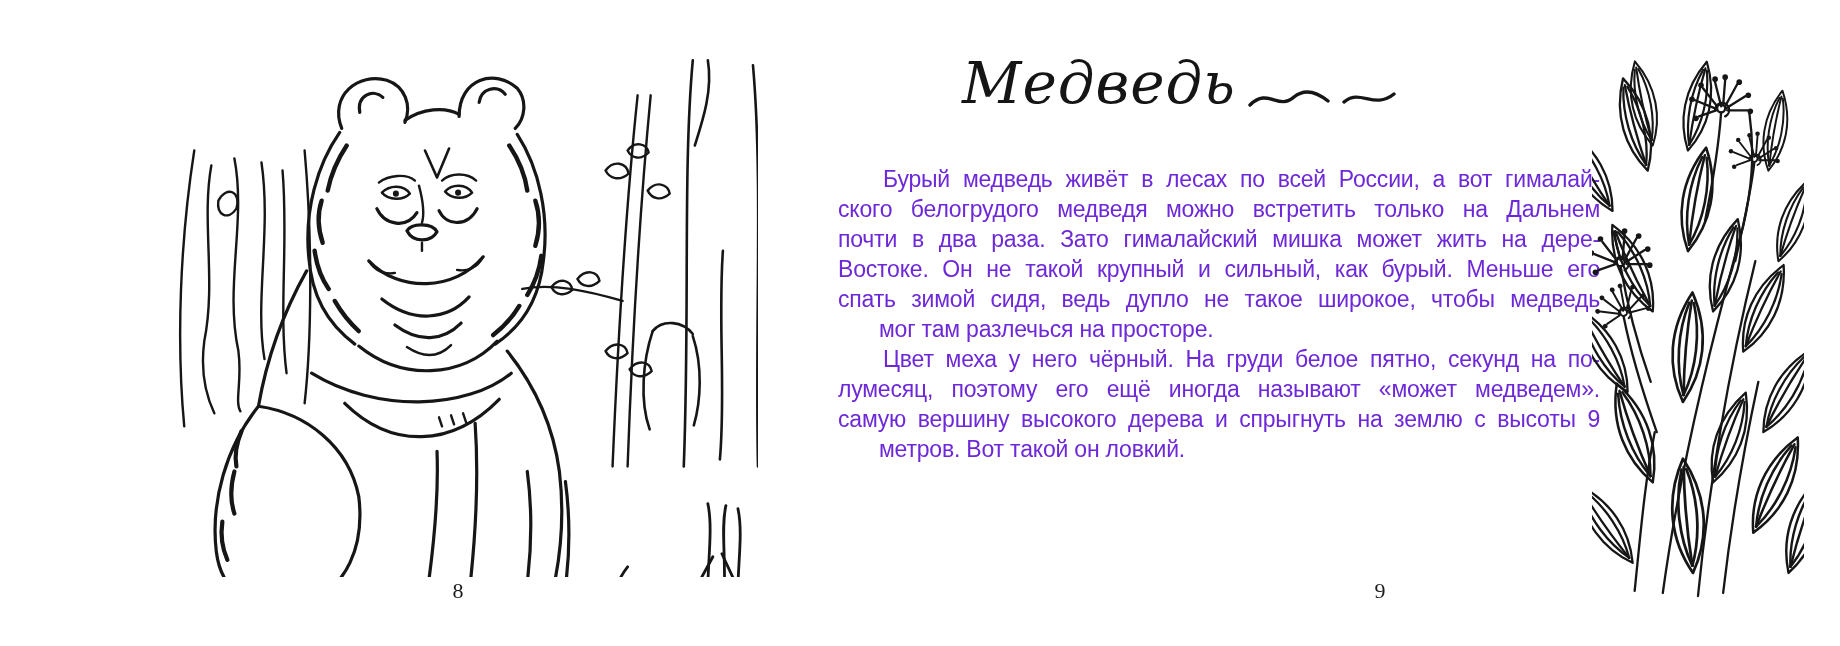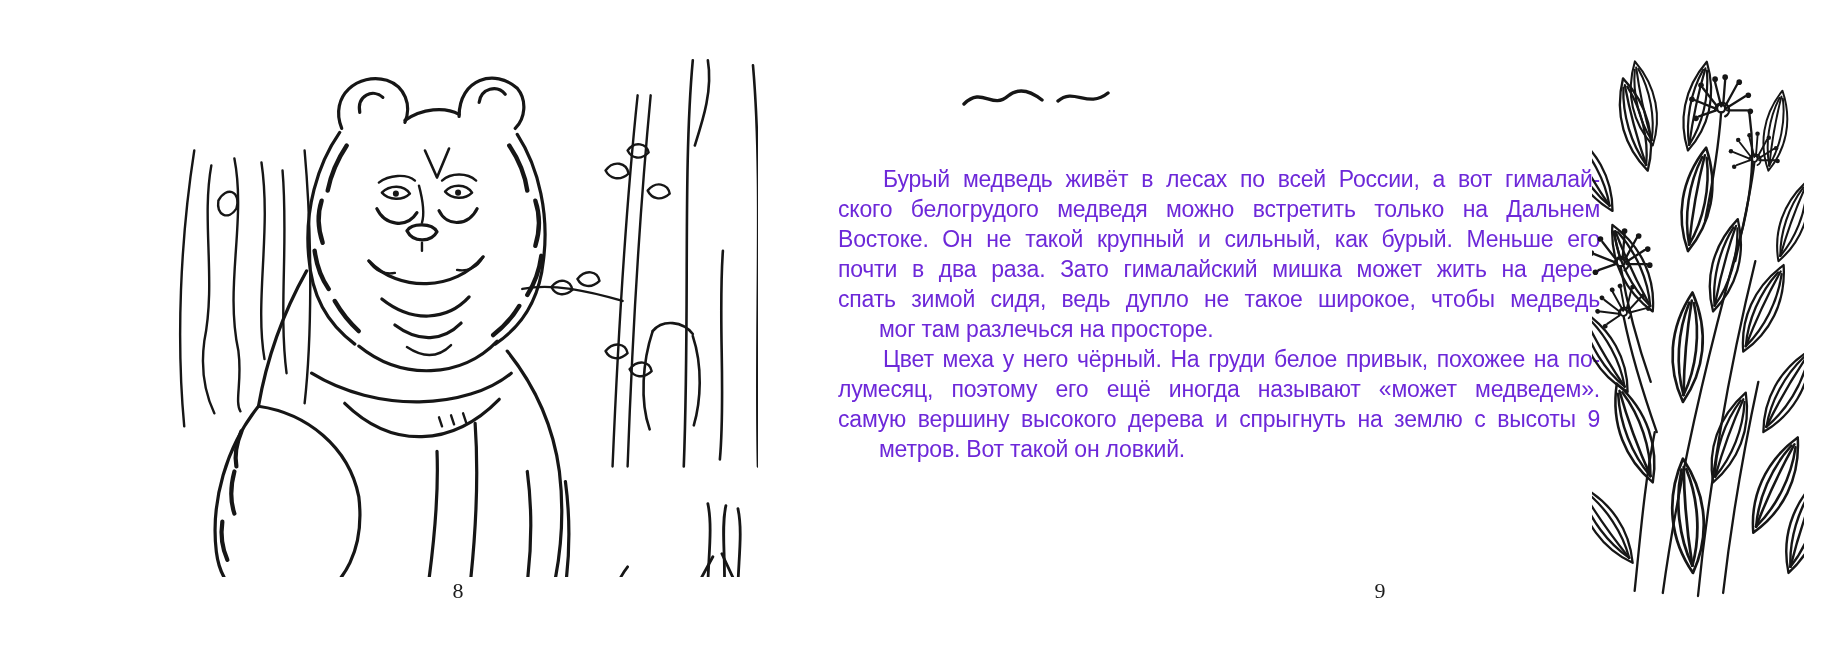--- a/index.html
+++ b/index.html
@@ -154,36 +154,37 @@
         <path d="M600,560 C598,520 606,480 600,452 M615,558 C620,515 612,480 618,454 M630,562 C628,520 636,485 630,457"></path>
       </g>
     </svg>
 
     <div class="pagenum pagenum-left">8</div>
   </section>
 
   <section class="page page-right">
 
     <div class="title">
+      <span>Медведь</span>
       <svg class="flourish lineart" width="82" height="36" viewBox="0 0 82 36" stroke-width="3.4">
         <path d="M2,26 C20,8 30,32 46,18 C58,8 70,14 80,22"></path>
       </svg>
       <svg class="flourish lineart" width="54" height="30" viewBox="0 0 54 30" stroke-width="3.4">
         <path d="M2,20 C18,6 32,28 52,12"></path>
       </svg>
     </div>
 
     <div class="bodytext">
       <div class="line indent">Бурый медведь живёт в лесах по всей России, а вот гималай-</div>
       <div class="line">ского белогрудого медведя можно встретить только на Дальнем</div>
+      <div class="line">почти в два раза. Зато гималайский мишка может жить на дере-</div>
       <div class="line">Востоке. Он не такой крупный и сильный, как бурый. Меньше его</div>
-      <div class="line">почти в два раза. Зато гималайский мишка может жить на дере-</div>
       <div class="line">спать зимой сидя, ведь дупло не такое широкое, чтобы медведь</div>
       <div class="line last">мог там разлечься на просторе.</div>
-      <div class="line indent">Цвет меха у него чёрный. На груди белое привык, похожее на по-</div>
+      <div class="line indent">Цвет меха у него чёрный. На груди белое пятно, секунд на по-</div>
       <div class="line">лумесяц, поэтому его ещё иногда называют «может медведем».</div>
       <div class="line">самую вершину высокого дерева и спрыгнуть на землю с высоты 9</div>
       <div class="line last">метров. Вот такой он ловкий.</div>
     </div>
 
     <svg class="art plant-art lineart" width="212" height="548" viewBox="0 0 210 545" stroke-width="2.3">
       <defs>
         <g id="leaf">
           <path d="M0,0 C-16,-28 -18,-62 0,-95 C18,-62 16,-28 0,0 Z"></path>
           <path d="M0,-6 C-9,-30 -10,-60 -2,-86"></path>

